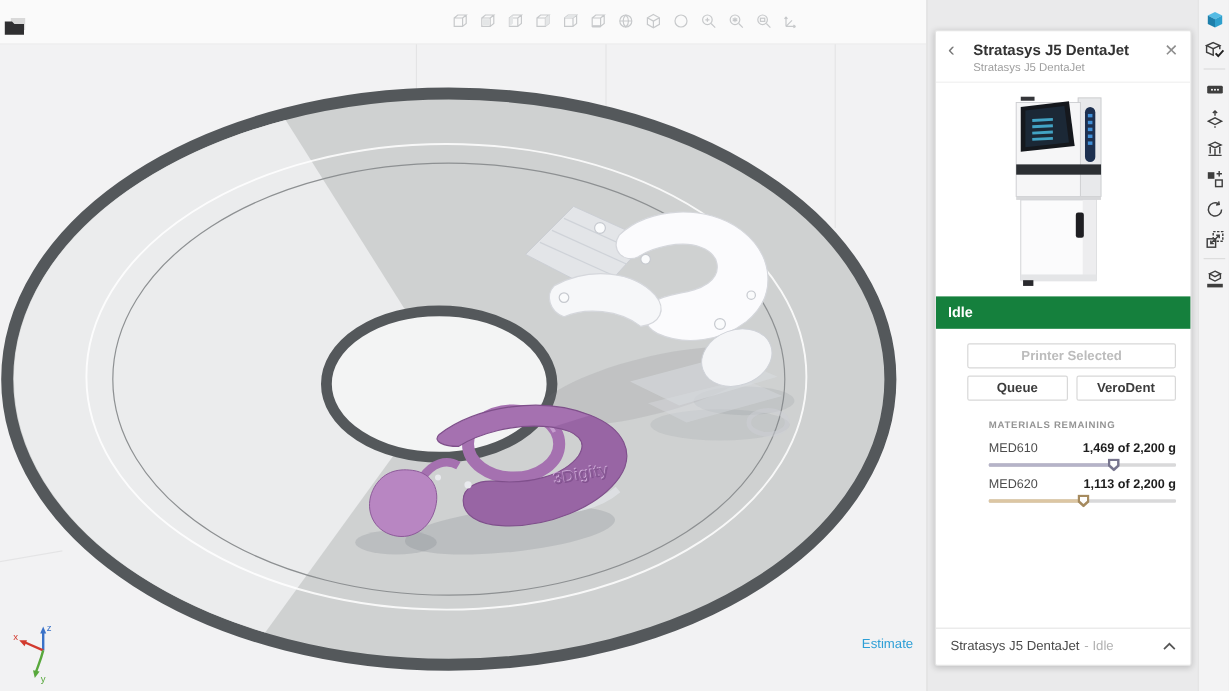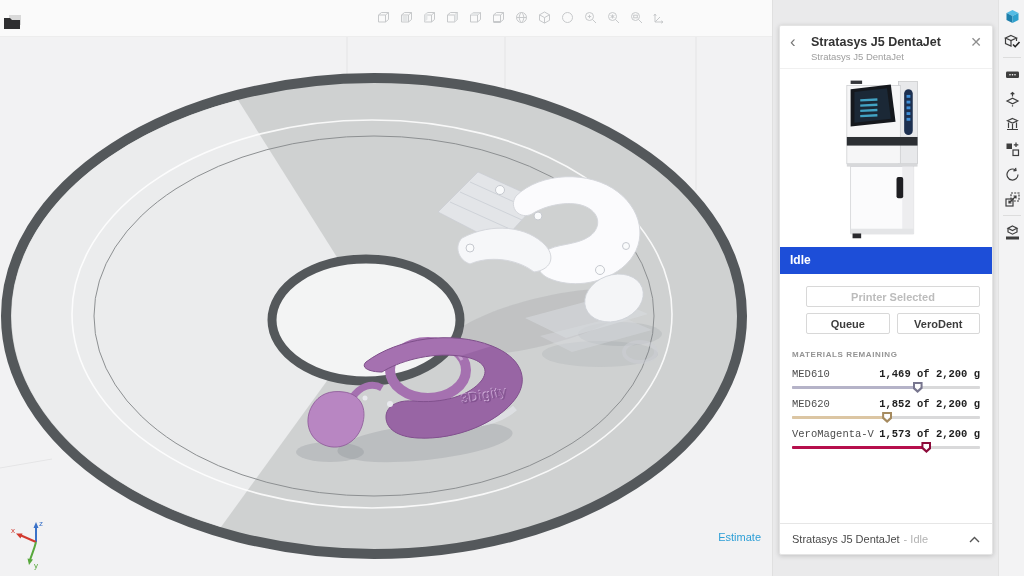--- a/index.html
+++ b/index.html
@@ -20,31 +20,31 @@
   #panel-region{position:absolute;left:772px;top:0;width:226px;height:576px;background:#eaeaeb;border-left:1px solid #e0e0e0;}
   #panel{position:absolute;left:6px;right:6px;top:25px;bottom:21px;background:#fff;border:1px solid #e4e4e4;border-radius:2px;
          box-shadow:0 1px 5px rgba(0,0,0,0.18);display:flex;flex-direction:column;}
   #panel-header{display:flex;align-items:flex-start;padding:9px 10px 6px 10px;border-bottom:1px solid #f0f0f0;}
   #back-btn{color:#777;font-size:17px;line-height:14px;cursor:pointer;width:14px;}
   .titles{margin-left:7px;display:flex;flex-direction:column;}
   #panel-title{font-size:12.5px;font-weight:bold;color:#333;}
   #panel-subtitle{font-size:9.5px;color:#9e9e9e;margin-top:2px;}
   #close-btn{margin-left:auto;color:#8e8e8e;font-size:14px;line-height:14px;cursor:pointer;}
   #printer-box{height:178px;display:flex;align-items:center;justify-content:center;}
-  #idle-bar{height:27px;background:#1d4ed8;color:#fff;font-size:12px;font-weight:bold;line-height:27px;padding-left:10px;}
+  #idle-bar{height:27px;background:#15803d;color:#fff;font-size:12px;font-weight:bold;line-height:27px;padding-left:10px;}
   #panel-buttons{padding:12px 12px 0 26px;}
   .btn{display:block;width:100%;box-sizing:border-box;height:21px;background:#fff;border:1px solid #d8d8d8;border-radius:2px;
        font-family:"Liberation Sans",sans-serif;font-size:11px;font-weight:bold;color:#3c3c3c;margin-bottom:6px;cursor:pointer;padding:0;}
   .btn.disabled{color:#bcbcbc;cursor:default;}
   .btn-row{display:flex;gap:7px;}
   .btn-row .btn{flex:1;}
-  #materials{padding:10px 12px 0 12px;flex:1;}
+  #materials{padding:10px 12px 0 12px;flex:1;margin-left:32px;}
   #materials-heading{font-size:8px;font-weight:bold;letter-spacing:0.6px;color:#949494;}
   .mat-row{margin-top:9px;}
-  .mat-head{display:flex;justify-content:space-between;align-items:flex-end;font-family:Liberation Mono, monospace;}
+  .mat-head{display:flex;justify-content:space-between;align-items:flex-end;}
   .mat-name{font-size:10.5px;color:#4d4d4d;}
   .mat-amount{font-size:10.5px;font-weight:bold;color:#1e1e1e;}
   .mat-track{position:relative;height:3px;background:#d9d9da;margin-top:6px;border-radius:1px;}
   .mat-fill{position:absolute;left:0;top:0;height:3px;border-radius:1px;}
   .mat-thumb{position:absolute;top:-4px;width:10px;height:11px;
              clip-path:polygon(0 0,100% 0,100% 58%,50% 100%,0 58%);}
   .mat-thumb i{position:absolute;left:2px;top:2px;right:2px;bottom:3px;background:#fdfdfd;display:block;
              clip-path:polygon(0 0,100% 0,100% 55%,50% 100%,0 55%);}
   #panel-footer{margin-top:auto;display:flex;align-items:center;height:30px;border-top:1px solid #e6e6e6;
                 padding:0 12px;font-size:11px;color:#4a4a4a;cursor:pointer;}
@@ -276,42 +276,30 @@
       <div class="mat-thumb" style="left: calc(66.8% - 5px); background: rgb(119, 117, 142);">
                   <i></i>
                 </div>
     </div>
   </div>
 
 
   <div class="mat-row">
     <div class="mat-head">
       <span class="mat-name">MED620</span>
-      <span class="mat-amount">1,852 of 2,200 g</span>
+      <span class="mat-amount">1,113 of 2,200 g</span>
     </div>
     <div class="mat-track">
       <div class="mat-fill" style="width: 50.6%; background: rgb(220, 198, 163);"></div>
       <div class="mat-thumb" style="left: calc(50.6% - 5px); background: rgb(165, 138, 94);">
                   <i></i>
                 </div>
     </div>
   </div>
 
-  <div class="mat-row">
-    <div class="mat-head">
-      <span class="mat-name">VeroMagenta-V</span>
-      <span class="mat-amount">1,573 of 2,200 g</span>
-    </div>
-    <div class="mat-track">
-      <div class="mat-fill" style="width: 71.5%; background: rgb(182, 15, 76);"></div>
-      <div class="mat-thumb" style="left: calc(71.5% - 5px); background: rgb(140, 11, 58);">
-                  <i></i>
-                </div>
-    </div>
-  </div>
 
 </div>
       </div>
 
       <div id="panel-footer">
         <span>Stratasys J5 DentaJet</span>
         <span id="footer-status">- Idle</span>
         <span id="collapse-chevron">
           <svg width="11" height="7" viewBox="0 0 11 7">
               <polyline points="1,6 5.5,1.5 10,6" fill="none" stroke="#555" stroke-width="1.4"></polyline>

